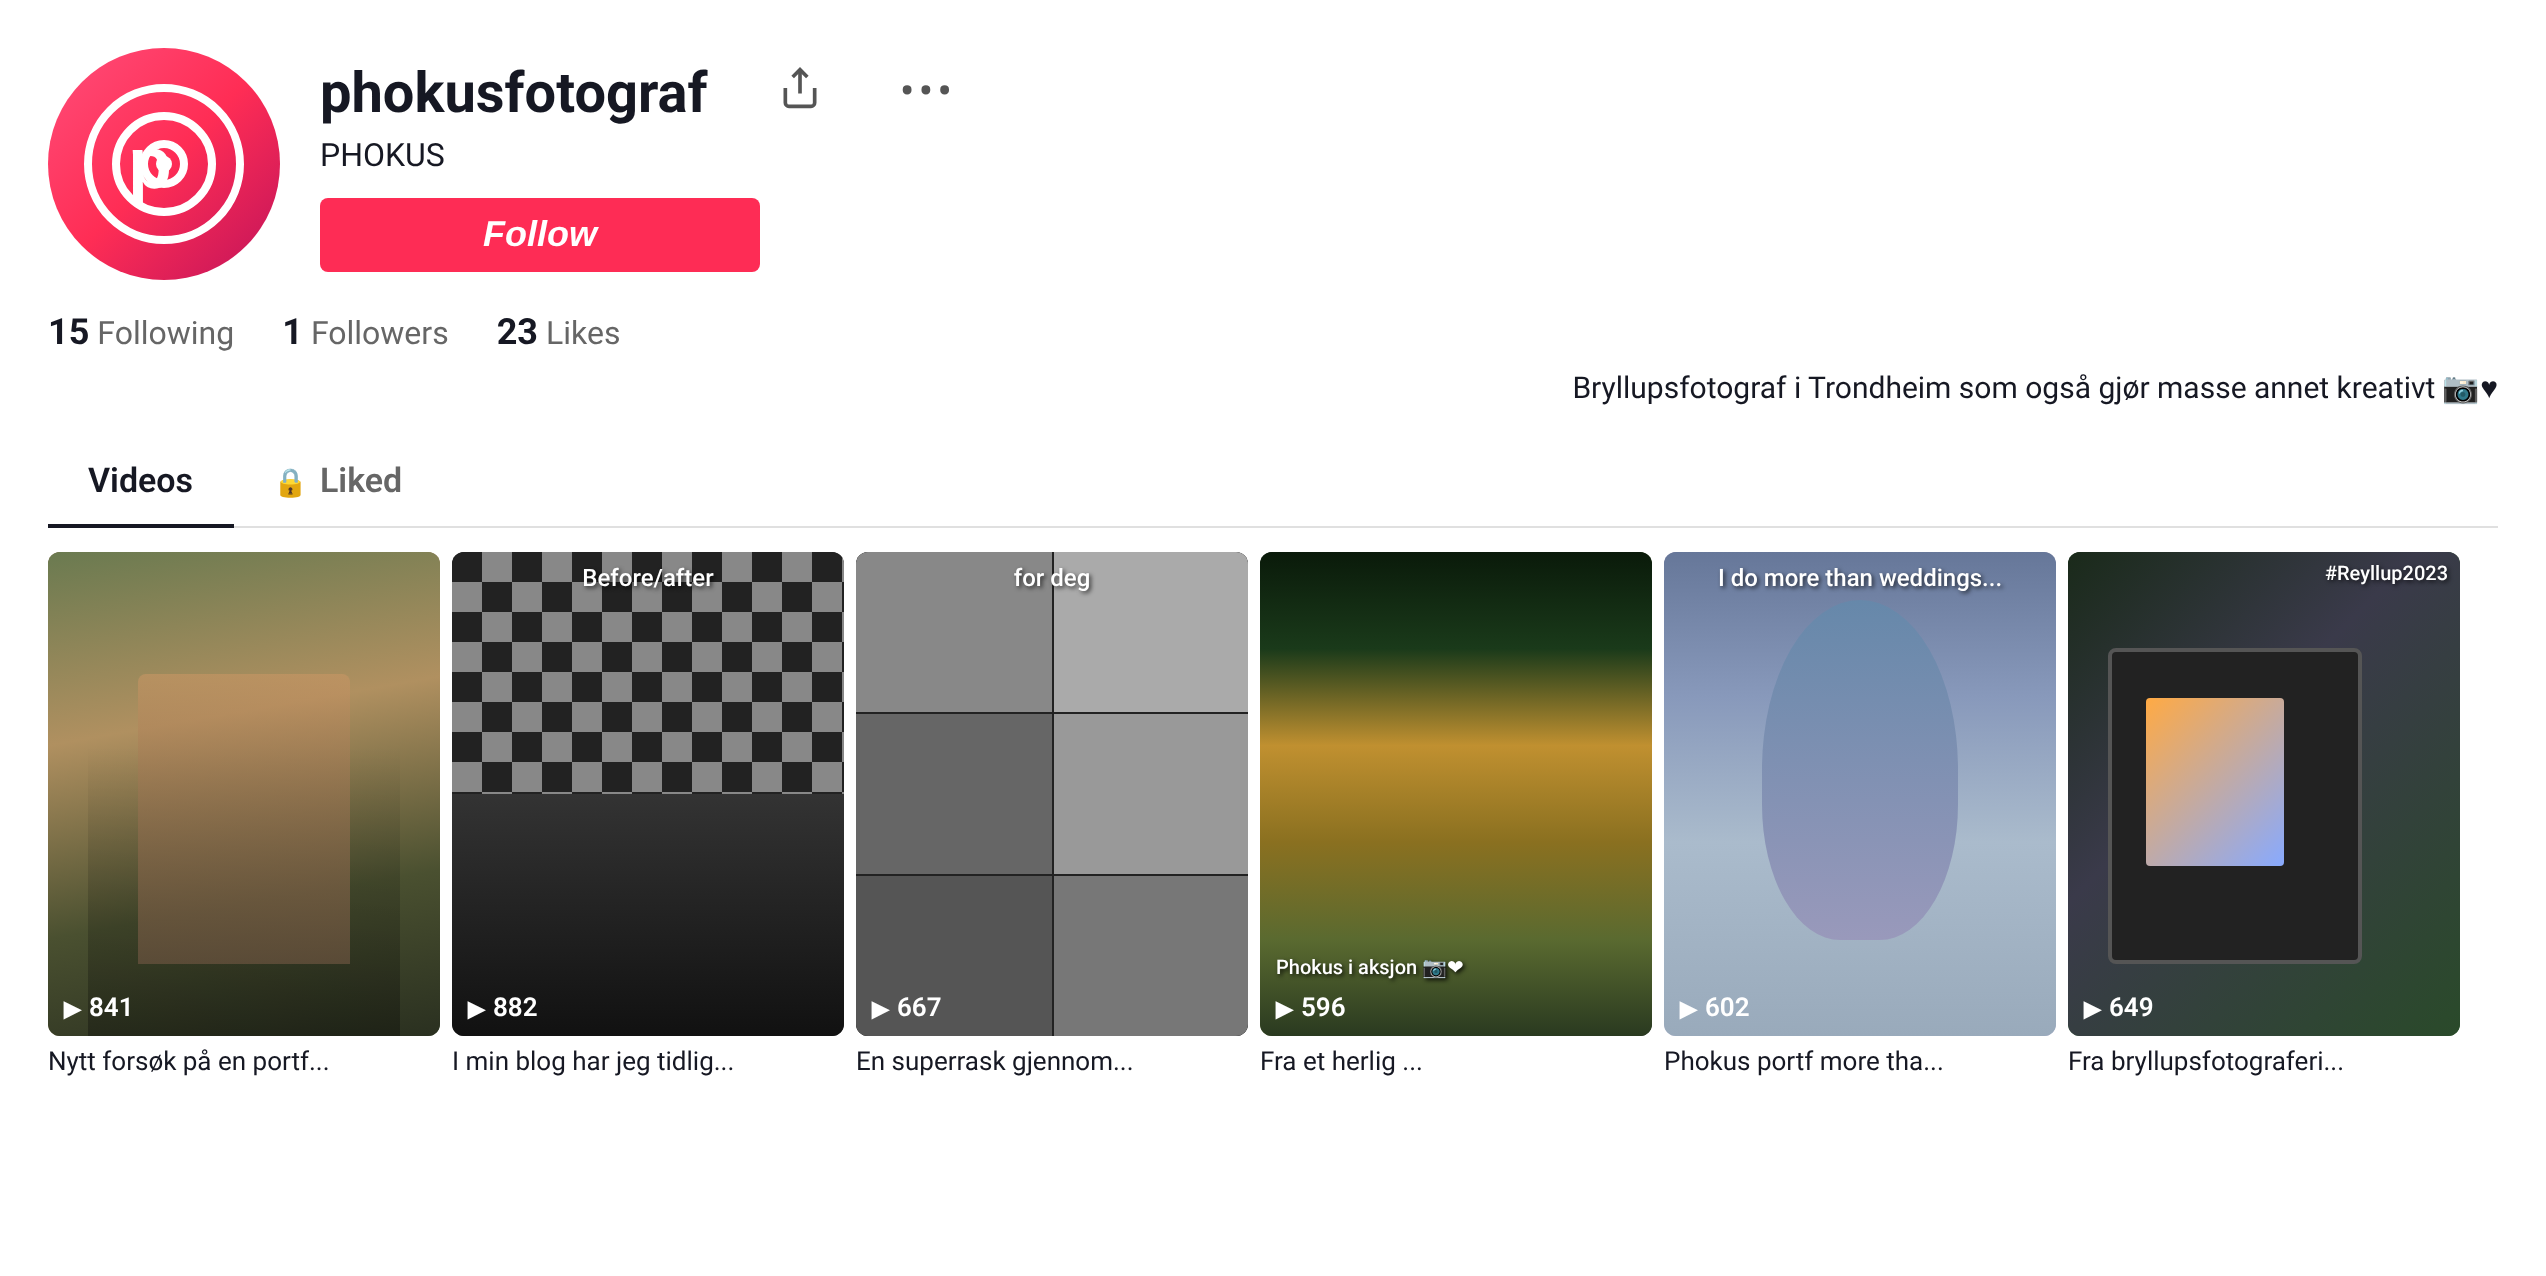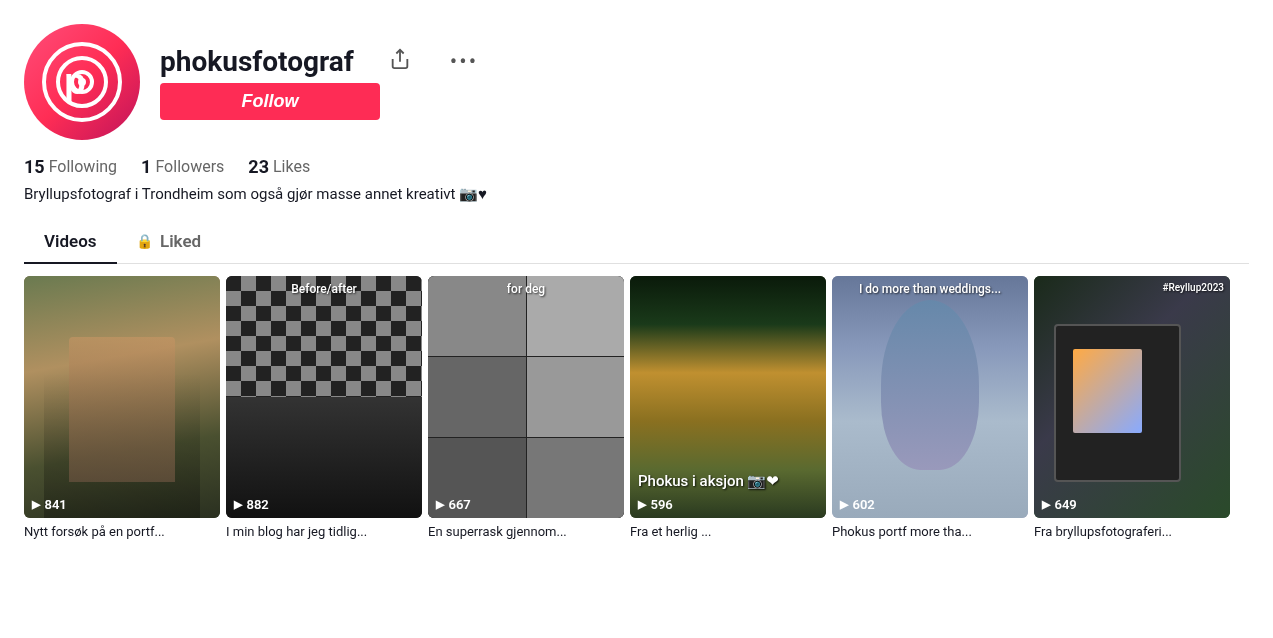--- a/index.html
+++ b/index.html
@@ -114,20 +114,21 @@
 
     .stat-label {
       font-size: 16px;
       color: #666;
     }
 
     .bio {
       font-size: 15px;
       color: #161823;
       margin-bottom: 16px;
+      text-align: right;
     }
 
     .tabs-row {
       display: flex;
       align-items: center;
       border-bottom: 1px solid #e0e0e0;
       margin-bottom: 0;
     }
 
     .tab {
@@ -227,21 +228,21 @@
       font-size: 10px;
       font-weight: 500;
       text-shadow: 1px 1px 2px rgba(0,0,0,0.7);
     }
 
     .phokus-label {
       position: absolute;
       bottom: 28px;
       left: 8px;
       color: #fff;
-      font-size: 15px;
+      font-size: 10px;
       font-weight: 500;
       text-shadow: 1px 1px 2px rgba(0,0,0,0.8);
     }
 
     .video-title {
       margin-top: 6px;
       font-size: 13px;
       color: #161823;
       white-space: nowrap;
       overflow: hidden;
@@ -272,20 +273,21 @@
         <span class="username">phokusfotograf</span>
         <span class="icon-share">
           <svg width="22" height="22" viewBox="0 0 24 24" fill="none" stroke="#555" stroke-width="2">
             <path d="M4 12v8a2 2 0 002 2h12a2 2 0 002-2v-8"></path>
             <polyline points="16 6 12 2 8 6"></polyline>
             <line x1="12" y1="2" x2="12" y2="15"></line>
           </svg>
         </span>
         <span class="icon-more" style="font-size:22px; color:#555; letter-spacing:2px;">•••</span>
       </div>
+      <div class="display-name">PHOKUS</div>
       <button class="follow-button">Follow</button>
     </div>
   </div>
 
   <div class="stats-row">
     <div class="stat-item">
       <span class="stat-number">15</span>
       <span class="stat-label">Following</span>
     </div>
     <div class="stat-item">

